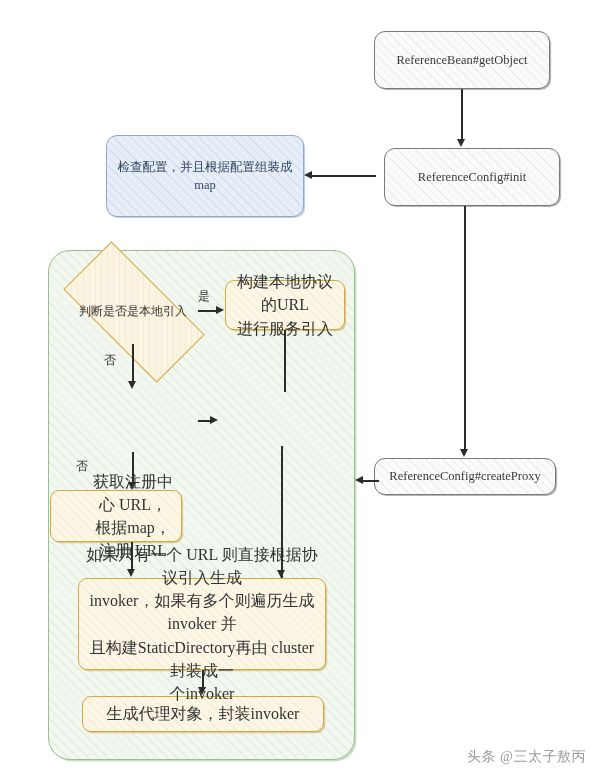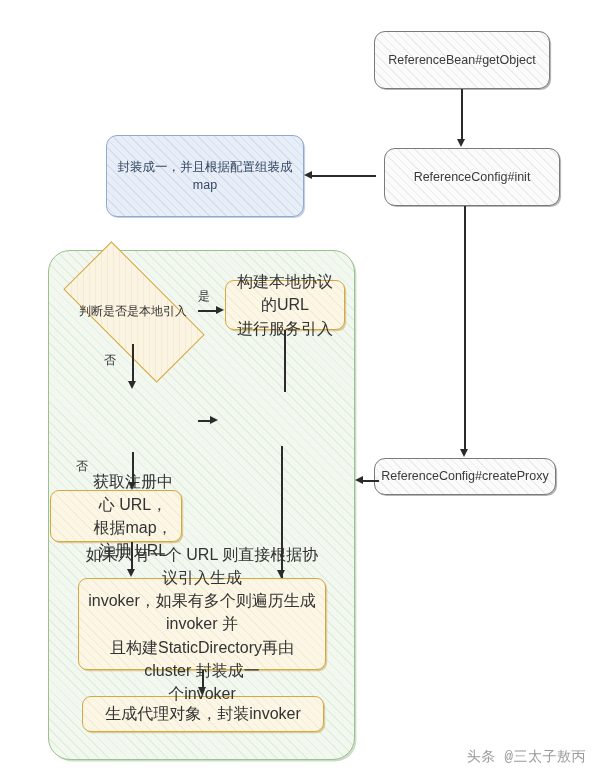--- a/index.html
+++ b/index.html
@@ -8,21 +8,21 @@
     font-family:"Liberation Sans","DejaVu Sans",sans-serif;
     position:relative;overflow:hidden;
   }
   #stage{position:absolute;left:0;top:0;width:600px;height:780px;}
   .node{
     position:absolute;box-sizing:border-box;
     display:flex;align-items:center;justify-content:center;
     text-align:center;line-height:1.45;
     color:#333;
   }
-  .node .label{display:block;padding:0 6px;white-space:pre-line;}
+  .node .label{display:block;padding:0 6px;white-space:pre-line;font-family:Liberation Serif, serif;}
 
   
   .grey{
     border:1.4px solid #7a7a7a;border-radius:11px;
     background-color:#fbfbfb;
     background-image:repeating-linear-gradient(45deg,
       rgba(160,160,160,.16) 0px, rgba(160,160,160,.16) 1px,
       rgba(255,255,255,0) 1px, rgba(255,255,255,0) 6px);
     font-size:12.5px;color:#3a3a3a;
     box-shadow:1.5px 1.5px 0 -0.4px rgba(120,120,120,.55);
@@ -81,21 +81,21 @@
   .arrow{position:absolute;width:0;height:0;}
   .arrow.down{border-left:4.5px solid transparent;border-right:4.5px solid transparent;border-top:8px solid #2b2b2b;}
   .arrow.left{border-top:4.5px solid transparent;border-bottom:4.5px solid transparent;border-right:8px solid #2b2b2b;}
   .arrow.right{border-top:4.5px solid transparent;border-bottom:4.5px solid transparent;border-left:8px solid #2b2b2b;}
   .edge-label{
     position:absolute;font-size:12px;color:#333;
   }
   .watermark{
     position:absolute;right:14px;bottom:14px;
     font-size:14px;color:#9a9a9a;letter-spacing:.5px;
-    font-family:Liberation Mono, monospace;
+    font-family:Liberation Serif, serif;
     margin-left:20px;
   }
 </style>
 </head>
 <body>
 
 <div id="stage">
 
   <div class="node grey" style="left:374px;top:31px;width:176px;height:58px;">
     <span class="label">ReferenceBean#getObject</span>
@@ -103,21 +103,21 @@
 
   <div class="node grey" style="left:384px;top:148px;width:176px;height:58px;">
     <span class="label">ReferenceConfig#init</span>
   </div>
 
   <div class="node grey" style="left:374px;top:458px;width:182px;height:37px;">
     <span class="label">ReferenceConfig#createProxy</span>
   </div>
 
   <div class="node blue" style="left:106px;top:135px;width:198px;height:82px;">
-    <span class="label">封装成一，并且根据配置组装成
+    <span class="label">检查配置，并且根据配置组装成
 map</span>
   </div>
 
   <div class="lane" style="left:48px;top:250px;width:307px;height:510px;"></div>
 
   <div class="diamond" style="left:68px;top:278px;width:130px;height:66px;">
     <div class="dshape"></div>
     <span class="label">判断是否是本地引入</span>
   </div>
 

